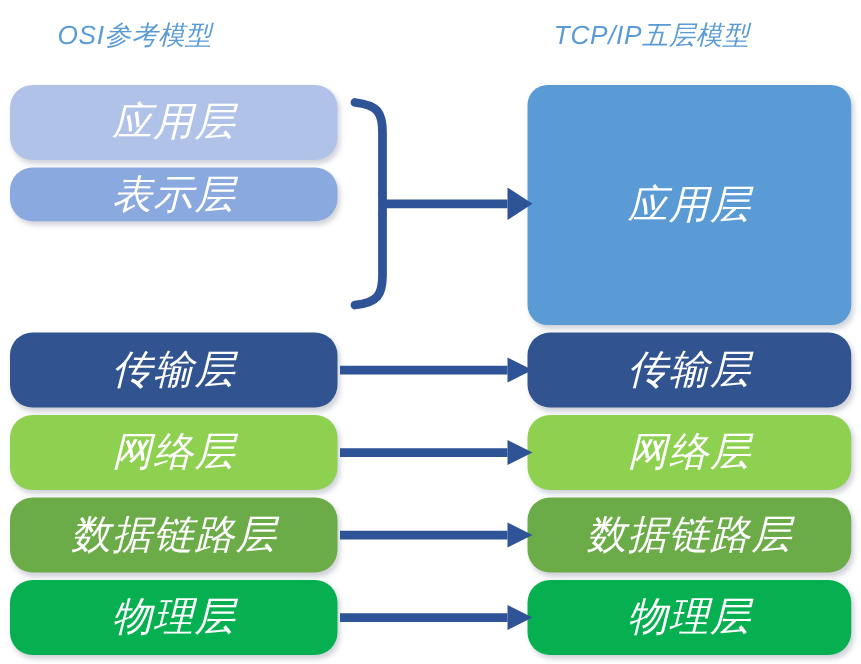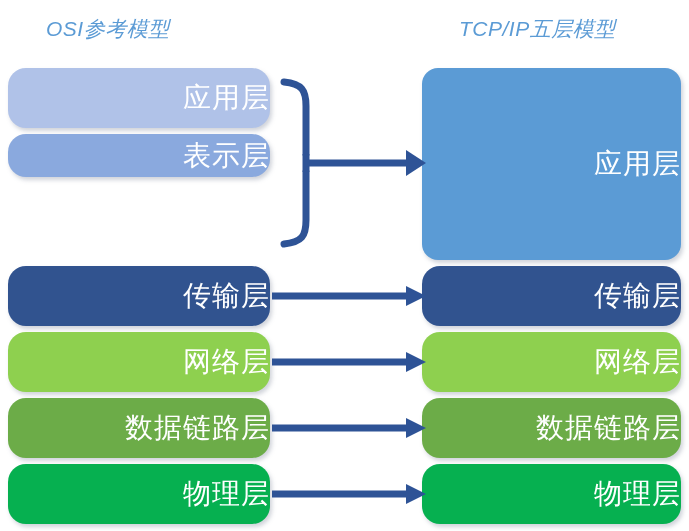--- a/index.html
+++ b/index.html
@@ -22,34 +22,35 @@
   .col-title {
     position: absolute;
     font-size: 21px;
     color: #5b9bd5;
     white-space: nowrap;
     letter-spacing: 0.5px;
     line-height: 1;
     font-style: italic;
   }
   #title-osi   { left: 46px;  top: 18px; }
-  #title-tcpip { left: 443px; top: 18px; margin-left: 16px; }
+  #title-tcpip { left: 443px; top: 18px; }
 
   
   .layer-box {
     position: absolute;
     display: flex;
     align-items: center;
-    justify-content: flex-end;
+    justify-content: center;
     color: #ffffff;
-    font-size: 28px;
+    font-size: 32px;
     letter-spacing: 1px;
     border-radius: 18px;
     box-shadow: 2px 3px 4px rgba(120,130,150,0.35);
     box-sizing: border-box;
+    font-style: italic;
   }
   .layer-box.tall {
     border-radius: 16px;
   }
 
   .left-col  { left: 8px;   width: 262px; }
   .right-col { left: 422px; width: 259px; }
 
   
   .connector {

